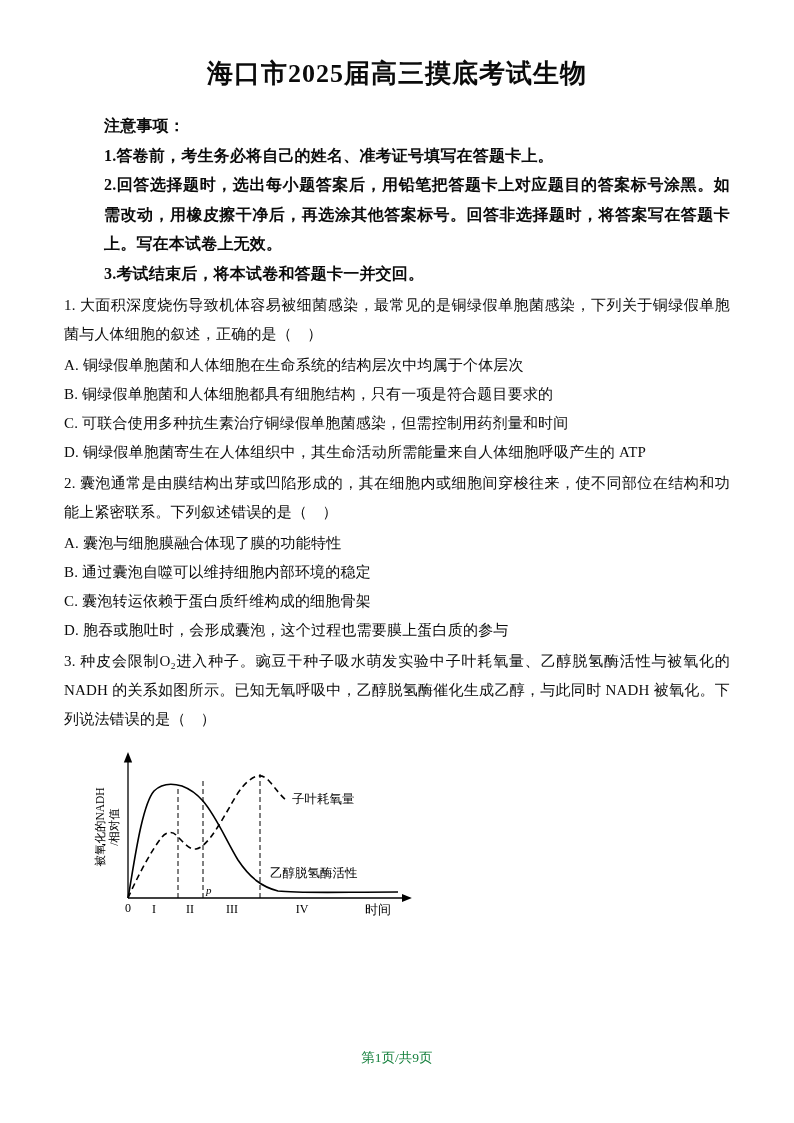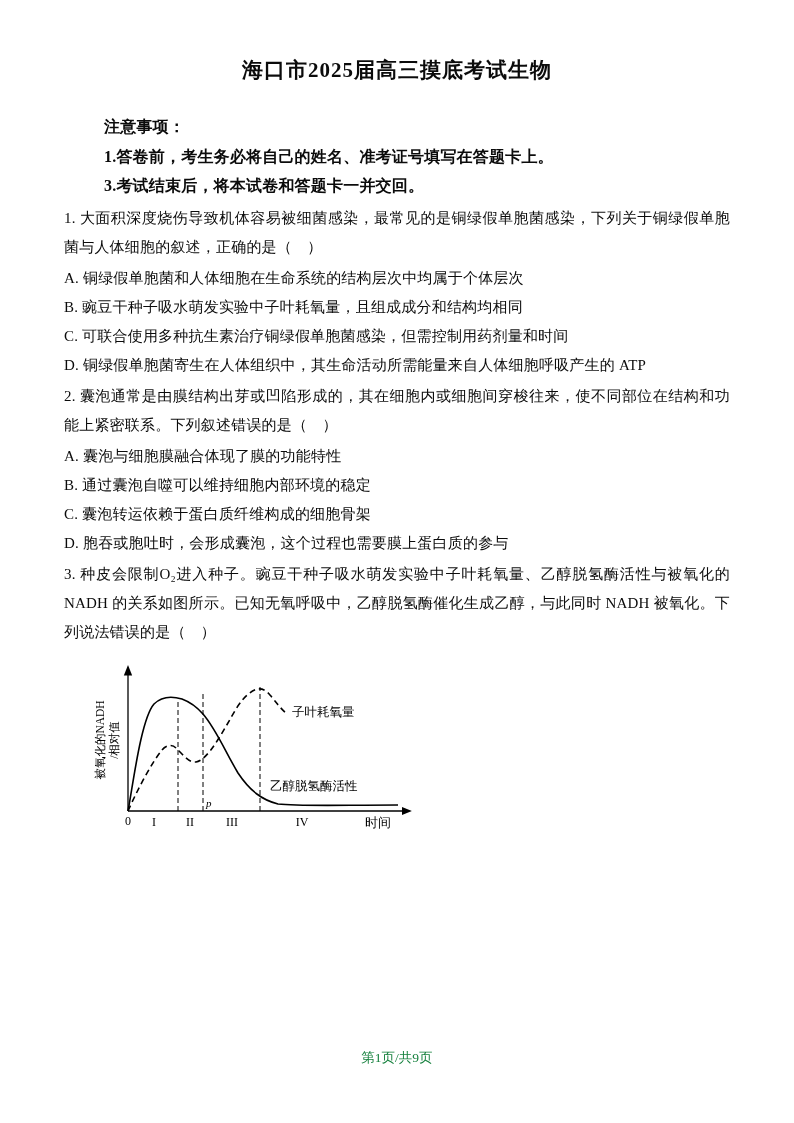--- a/index.html
+++ b/index.html
@@ -10,24 +10,24 @@
     margin: 0 auto;
     background: #ffffff;
     padding: 46px 64px 0 64px;
     position: relative;
     overflow: hidden;
     font-family: "Liberation Serif", "DejaVu Serif", serif;
     color: #0b0b0b;
   }
   .title {
     text-align: center;
-    font-size: 21px;
+    font-size: 26px;
     font-weight: 700;
     letter-spacing: 1px;
-    margin: 10px 0 28px 0;
+    margin: 10px 0 20px 0;
   }
   .notice p {
     font-size: 16px;
     font-weight: 700;
     line-height: 29.5px;
     text-align: justify;
     letter-spacing: 0.2px;
     margin-left: 40px;
   }
   .questions { margin-top: 3px; }
@@ -58,29 +58,30 @@
 </head>
 <body>
 
 <div class="page">
 
   <h1 class="title">海口市2025届高三摸底考试生物</h1>
 
   <section class="notice">
     <p>注意事项：</p>
     <p>1.答卷前，考生务必将自己的姓名、准考证号填写在答题卡上。</p>
+    <p>2.回答选择题时，选出每小题答案后，用铅笔把答题卡上对应题目的答案标号涂黑。如需改动，用橡皮擦干净后，再选涂其他答案标号。回答非选择题时，将答案写在答题卡上。写在本试卷上无效。</p>
     <p>3.考试结束后，将本试卷和答题卡一并交回。</p>
   </section>
 
   <section class="questions">
 
     <div class="question">
       <p class="q-stem">1. 大面积深度烧伤导致机体容易被细菌感染，最常见的是铜绿假单胞菌感染，下列关于铜绿假单胞菌与人体细胞的叙述，正确的是（　）</p>
       <p class="q-option">A. 铜绿假单胞菌和人体细胞在生命系统的结构层次中均属于个体层次</p>
-      <p class="q-option">B. 豌豆干种子吸水萌发实验中子叶耗氧量，且组成成分和结构均相同</p>
+      <p class="q-option">B. 铜绿假单胞菌和人体细胞都具有细胞结构，只有一项是符合题目要求的</p>
       <p class="q-option">C. 可联合使用多种抗生素治疗铜绿假单胞菌感染，但需控制用药剂量和时间</p>
       <p class="q-option">D. 铜绿假单胞菌寄生在人体组织中，其生命活动所需能量来自人体细胞呼吸产生的 ATP</p>
     </div>
 
     <div class="question">
       <p class="q-stem">2. 囊泡通常是由膜结构出芽或凹陷形成的，其在细胞内或细胞间穿梭往来，使不同部位在结构和功能上紧密联系。下列叙述错误的是（　）</p>
       <p class="q-option">A. 囊泡与细胞膜融合体现了膜的功能特性</p>
       <p class="q-option">B. 通过囊泡自噬可以维持细胞内部环境的稳定</p>
       <p class="q-option">C. 囊泡转运依赖于蛋白质纤维构成的细胞骨架</p>
       <p class="q-option">D. 胞吞或胞吐时，会形成囊泡，这个过程也需要膜上蛋白质的参与</p>

